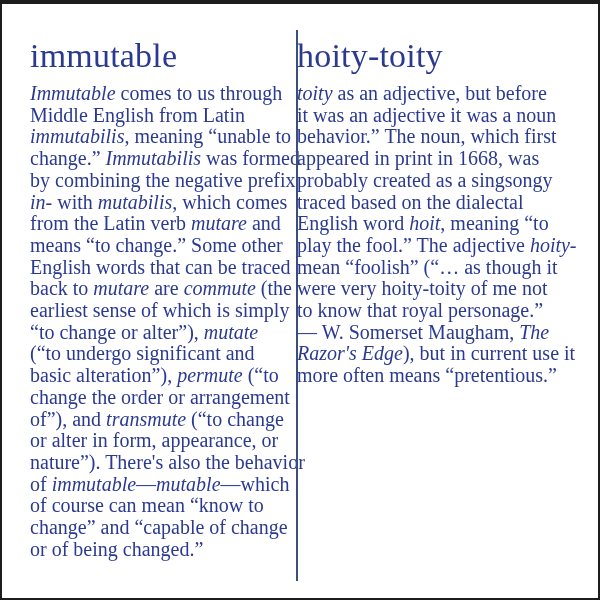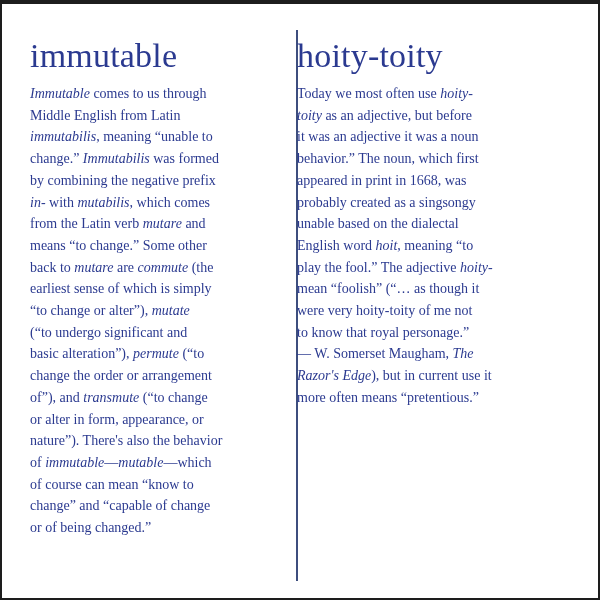--- a/index.html
+++ b/index.html
@@ -28,21 +28,21 @@
   .col-right { left: 295px; width: 272px; }
   .headword {
     font-size: 34px;
     line-height: 40px;
     font-weight: normal;
     letter-spacing: 0.2px;
     color: var(--ink, #2b3a90);
     margin: 0 0 7px 0;
   }
   .entry-body {
-    font-size: 14px;
+    font-size: 20px;
     line-height: 21.7px;
     color: var(--ink, #2b3a90);
   }
   .entry-body .line {
     white-space: nowrap;
   }
   .entry-body .it {
     font-style: italic;
   }
   .divider {
@@ -63,20 +63,21 @@
     <h1 class="headword">immutable</h1>
     <div class="entry-body">
         <div class="line"><span class="it">Immutable</span><span> comes to us through</span></div>
         <div class="line"><span>Middle English from Latin</span></div>
         <div class="line"><span class="it">immutabilis</span><span>, meaning “unable to</span></div>
         <div class="line"><span>change.” </span><span class="it">Immutabilis</span><span> was formed</span></div>
         <div class="line"><span>by combining the negative prefix</span></div>
         <div class="line"><span class="it">in-</span><span> with </span><span class="it">mutabilis</span><span>, which comes</span></div>
         <div class="line"><span>from the Latin verb </span><span class="it">mutare</span><span> and</span></div>
         <div class="line"><span>means “to change.” Some other</span></div>
+        <div class="line"><span>English words that can be traced</span></div>
         <div class="line"><span>back to </span><span class="it">mutare</span><span> are </span><span class="it">commute</span><span> (the</span></div>
         <div class="line"><span>earliest sense of which is simply</span></div>
         <div class="line"><span>“to change or alter”), </span><span class="it">mutate</span></div>
         <div class="line"><span>(“to undergo significant and</span></div>
         <div class="line"><span>basic alteration”), </span><span class="it">permute</span><span> (“to</span></div>
         <div class="line"><span>change the order or arrangement</span></div>
         <div class="line"><span>of”), and </span><span class="it">transmute</span><span> (“to change</span></div>
         <div class="line"><span>or alter in form, appearance, or</span></div>
         <div class="line"><span>nature”). There's also the behavior</span></div>
         <div class="line"><span>of </span><span class="it">immutable</span><span>—</span><span class="it">mutable</span><span>—which</span></div>
@@ -84,27 +85,26 @@
         <div class="line"><span>change” and “capable of change</span></div>
         <div class="line"><span>or of being changed.”</span></div>
       </div>
   </section>
 
   <div class="divider"></div>
 
   <section class="col col-right">
     <h1 class="headword">hoity-toity</h1>
     <div class="entry-body">
-        <div class="line"><span>Today we most often use </span><span class="it">hoity-</span></div>
         <div class="line"><span class="it">toity</span><span> as an adjective, but before</span></div>
         <div class="line"><span>it was an adjective it was a noun</span></div>
         <div class="line"><span>behavior.” The noun, which first</span></div>
         <div class="line"><span>appeared in print in 1668, was</span></div>
         <div class="line"><span>probably created as a singsongy</span></div>
-        <div class="line"><span>unable based on the dialectal</span></div>
+        <div class="line"><span>traced based on the dialectal</span></div>
         <div class="line"><span>English word </span><span class="it">hoit</span><span>, meaning “to</span></div>
         <div class="line"><span>play the fool.” The adjective </span><span class="it">hoity-</span></div>
         <div class="line"><span>mean “foolish” (“… as though it</span></div>
         <div class="line"><span>were very hoity-toity of me not</span></div>
         <div class="line"><span>to know that royal personage.”</span></div>
         <div class="line"><span>— W. Somerset Maugham, </span><span class="it">The</span></div>
         <div class="line"><span class="it">Razor's Edge</span><span>), but in current use it</span></div>
         <div class="line"><span>more often means “pretentious.”</span></div>
       </div>
   </section>

